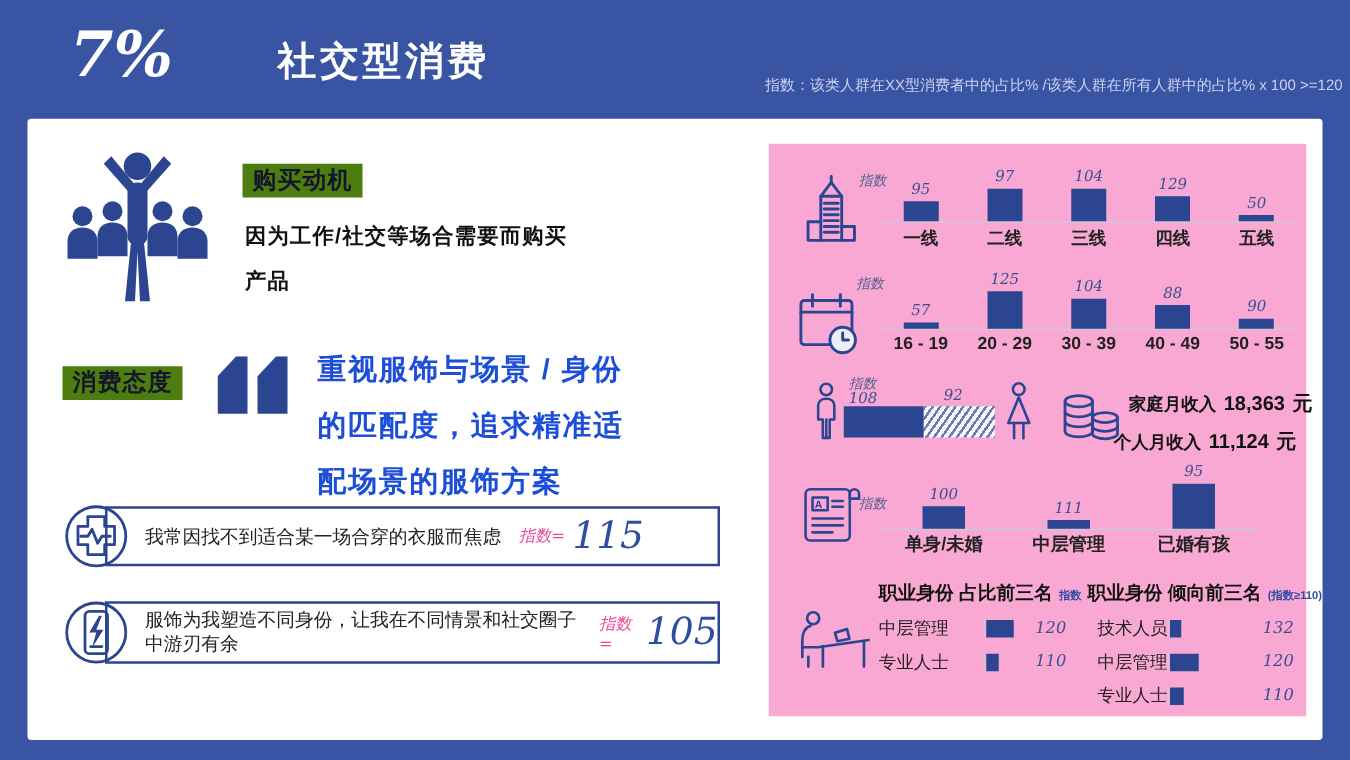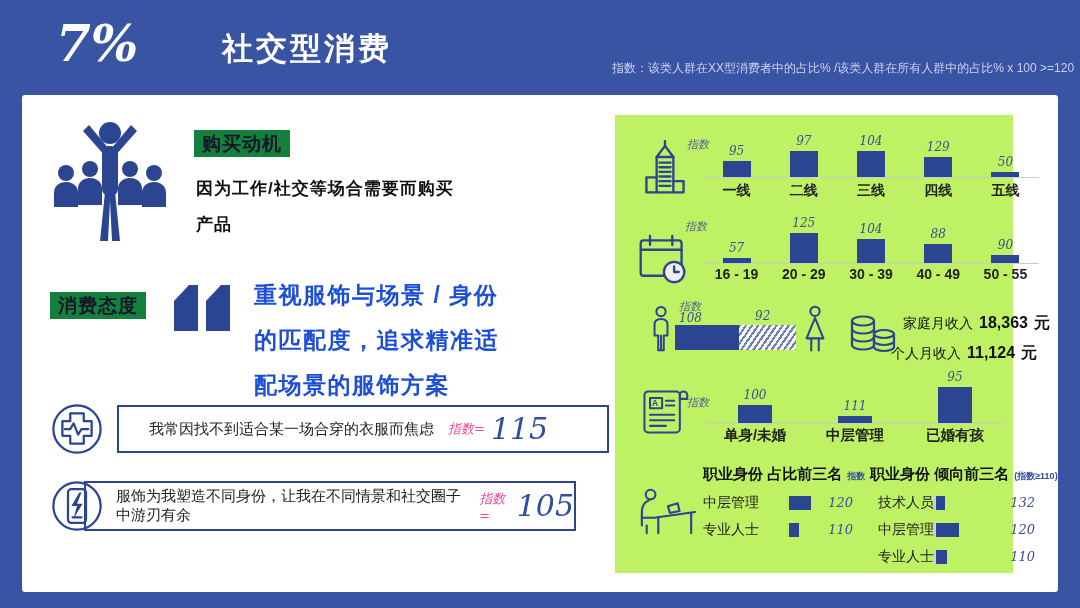--- a/index.html
+++ b/index.html
@@ -8,42 +8,42 @@
   .abs{position:absolute;}
 
   
   .pct{left:56px;top:14px;font-family:"DejaVu Serif",serif;font-style:italic;font-weight:bold;font-size:50px;color:#ffffff;}
   .title{left:222px;top:28px;font-size:31px;font-weight:bold;color:#ffffff;letter-spacing:3px;}
   .note{left:612px;top:60px;font-size:12px;color:#c9d3ef;}
 
   .card{left:22px;top:95px;width:1036px;height:497px;background:#ffffff;border-radius:3px;}
 
   
-  .sec-label{background:#15803d;color:#14152b;font-weight:bold;font-size:19px;padding:3px 8px;letter-spacing:1px;}
+  .sec-label{background:#4d7c0f;color:#14152b;font-weight:bold;font-size:19px;padding:3px 8px;letter-spacing:1px;}
   .body-text{font-size:17px;font-weight:bold;color:#111111;letter-spacing:1px;}
   .quote-line{font-size:23px;line-height:45px;font-weight:bold;color:#1d4ed8;letter-spacing:1.5px;white-space:nowrap;}
   .stmt-box{border:2px solid #2b4590;background:#ffffff;display:flex;align-items:center;padding-left:30px;box-sizing:border-box;}
   .stmt-text{font-size:15px;color:#222222;font-weight:500;}
   .idx-eq{font-family:"DejaVu Serif",serif;font-style:italic;font-size:13px;color:#ec4899;margin-left:14px;margin-right:6px;}
   .idx-num{font-family:"DejaVu Serif",serif;font-style:italic;font-size:30px;color:#2f4da1;line-height:30px;}
 
   
-  .panel{left:593px;top:20px;width:398px;height:458px;background:#bef264;}
+  .panel{left:593px;top:20px;width:430px;height:458px;background:#f9a8d4;}
   .idx-small{font-family:"DejaVu Serif",serif;font-style:italic;font-size:11px;color:#55628f;}
   .val{font-family:"DejaVu Serif",serif;font-style:italic;font-size:12px;color:#3b4f93;margin-bottom:3px;}
   .vchart{display:flex;align-items:flex-end;border-bottom:1px solid #c6cbd8;}
   .vcol{flex:1;display:flex;flex-direction:column;align-items:center;justify-content:flex-end;height:100%;}
   .vbar{width:28px;background:#2b4590;}
   .vbar-w34{width:34px;}
   .cats{display:flex;}
   .cat{flex:1;text-align:center;font-size:14px;font-weight:bold;color:#222222;}
   .gsolid{background:#2b4590;height:25px;}
   .ghatch{height:25px;background:repeating-linear-gradient(125deg,#6e7dae 0 2px,#f7f8fb 2px 5px);}
   .inc{display:flex;align-items:baseline;gap:6px;white-space:nowrap;}
-  .inc-label{font-size:14px;font-weight:normal;color:#111111;}
+  .inc-label{font-size:14px;font-weight:bold;color:#111111;}
   .inc-val{font-size:16px;font-weight:bold;color:#111111;}
   .inc-unit{font-size:16px;font-weight:bold;color:#111111;}
   .occ-head{display:flex;align-items:baseline;gap:5px;margin-bottom:5px;white-space:nowrap;}
   .occ-h{font-size:15px;font-weight:bold;color:#111111;}
   .occ-note{font-size:9px;font-weight:bold;color:#2f4da1;}
   .occ-row{display:flex;align-items:center;height:27px;}
   .occ-barzone{flex:1;border-left:1px solid #c6cbd8;display:flex;align-items:center;padding-left:1px;}
   .occ-bar{height:14px;background:#2b4590;display:inline-block;}
   .occ-num{width:34px;text-align:right;font-family:"DejaVu Serif",serif;font-style:italic;font-size:13px;color:#3b4f93;}
   .occ-col-a .occ-label{width:84px;font-size:14px;color:#222222;font-weight:500;}
@@ -97,21 +97,21 @@
         <path class="icon-fill" d="M0 16 L15 0 H24 V46 H0 Z"></path>
         <path class="icon-fill" d="M32 16 L47 0 H56 V46 H32 Z"></path>
       </svg>
     </div>
     <div class="abs" style="left:232px;top:178px;">
       <div class="quote-line">重视服饰与场景 / 身份</div>
       <div class="quote-line">的匹配度，追求精准适</div>
       <div class="quote-line">配场景的服饰方案</div>
     </div>
 
-    <div class="abs stmt-box" style="left:62px;top:310px;width:492px;height:48px;margin-left:33px;">
+    <div class="abs stmt-box" style="left:62px;top:310px;width:492px;height:48px;">
       <span class="stmt-text">我常因找不到适合某一场合穿的衣服而焦虑</span>
       <span class="idx-eq">指数=</span>
       <span class="idx-num">115</span>
     </div>
     <div class="abs" style="left:28px;top:307px;width:54px;height:54px;">
       <svg width="54" height="54" viewBox="0 0 48 48">
         <circle cx="24" cy="24" r="21" fill="#ffffff" class="icon-stroke" style="stroke-width:2"></circle>
         <path class="icon-stroke" style="stroke-width:2" d="M18 10 h12 v7 h7 v13 h-7 v7 h-12 v-7 h-7 v-13 h7 z"></path>
         <polyline class="icon-stroke" style="stroke-width:2" points="13,24 18,24 21,19 25,29 28,24 34,24"></polyline>
       </svg>

